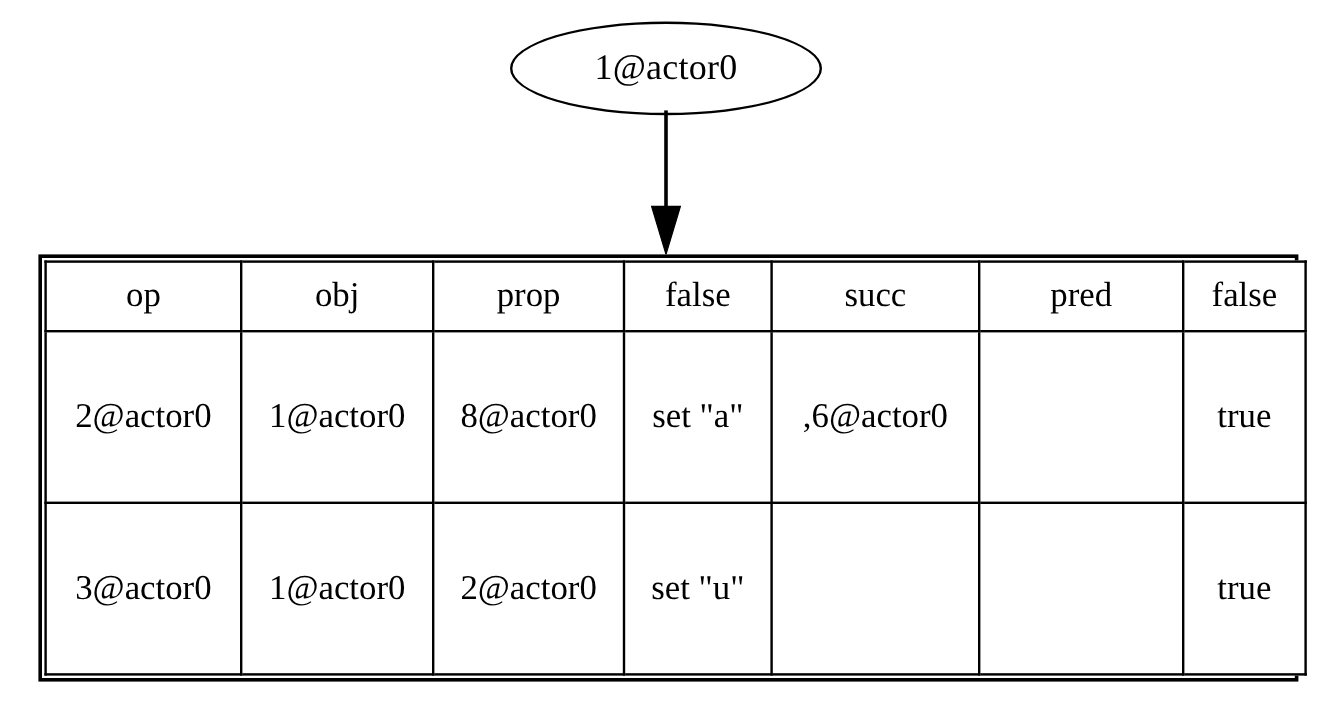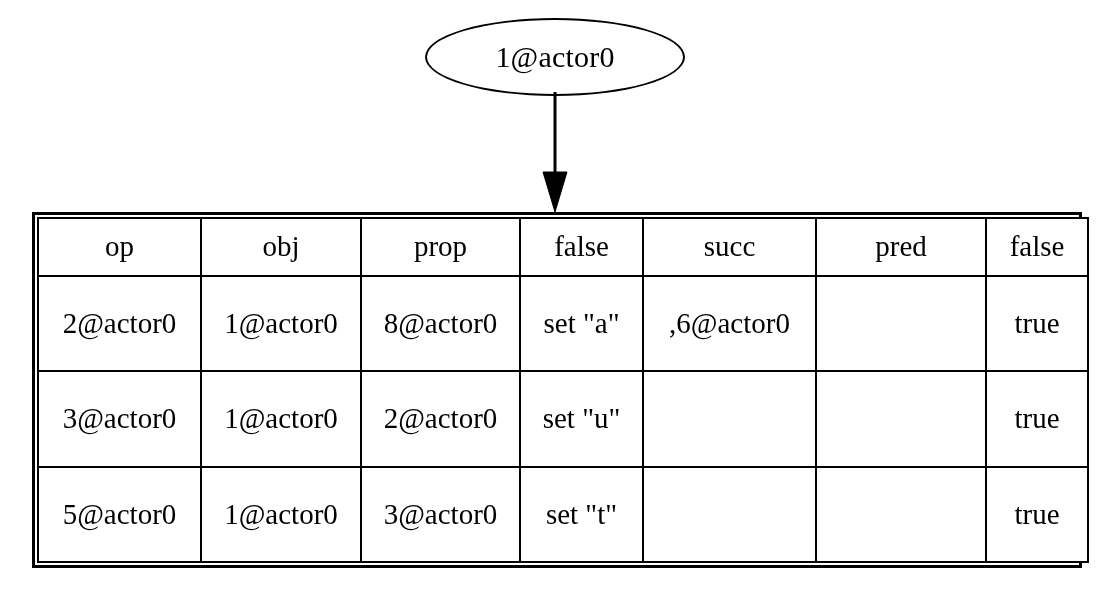--- a/index.html
+++ b/index.html
@@ -148,26 +148,17 @@
         </tr>
         <tr>
           <td>3@actor0</td>
           <td>1@actor0</td>
           <td>2@actor0</td>
           <td>set "u"</td>
           <td></td>
           <td></td>
           <td>true</td>
         </tr>
-        <tr>
-          <td>5@actor0</td>
-          <td>1@actor0</td>
-          <td>3@actor0</td>
-          <td>set "t"</td>
-          <td></td>
-          <td></td>
-          <td>true</td>
-        </tr>
       </tbody>
     </table>
   </div>
 
 </div>
 
 </body></html>

